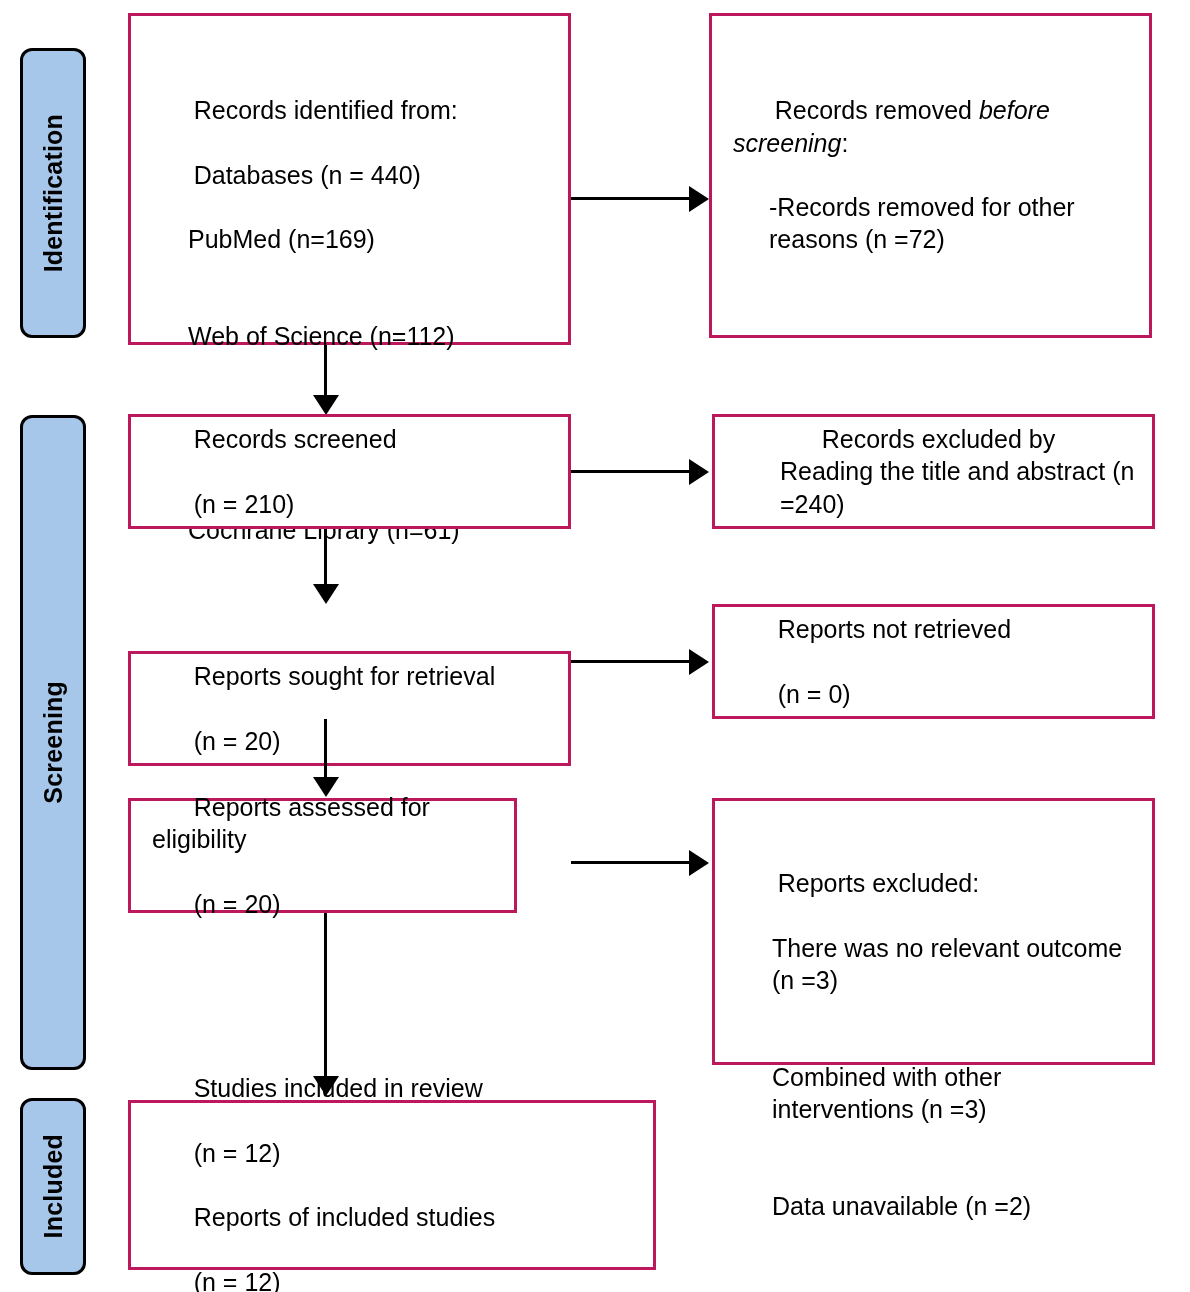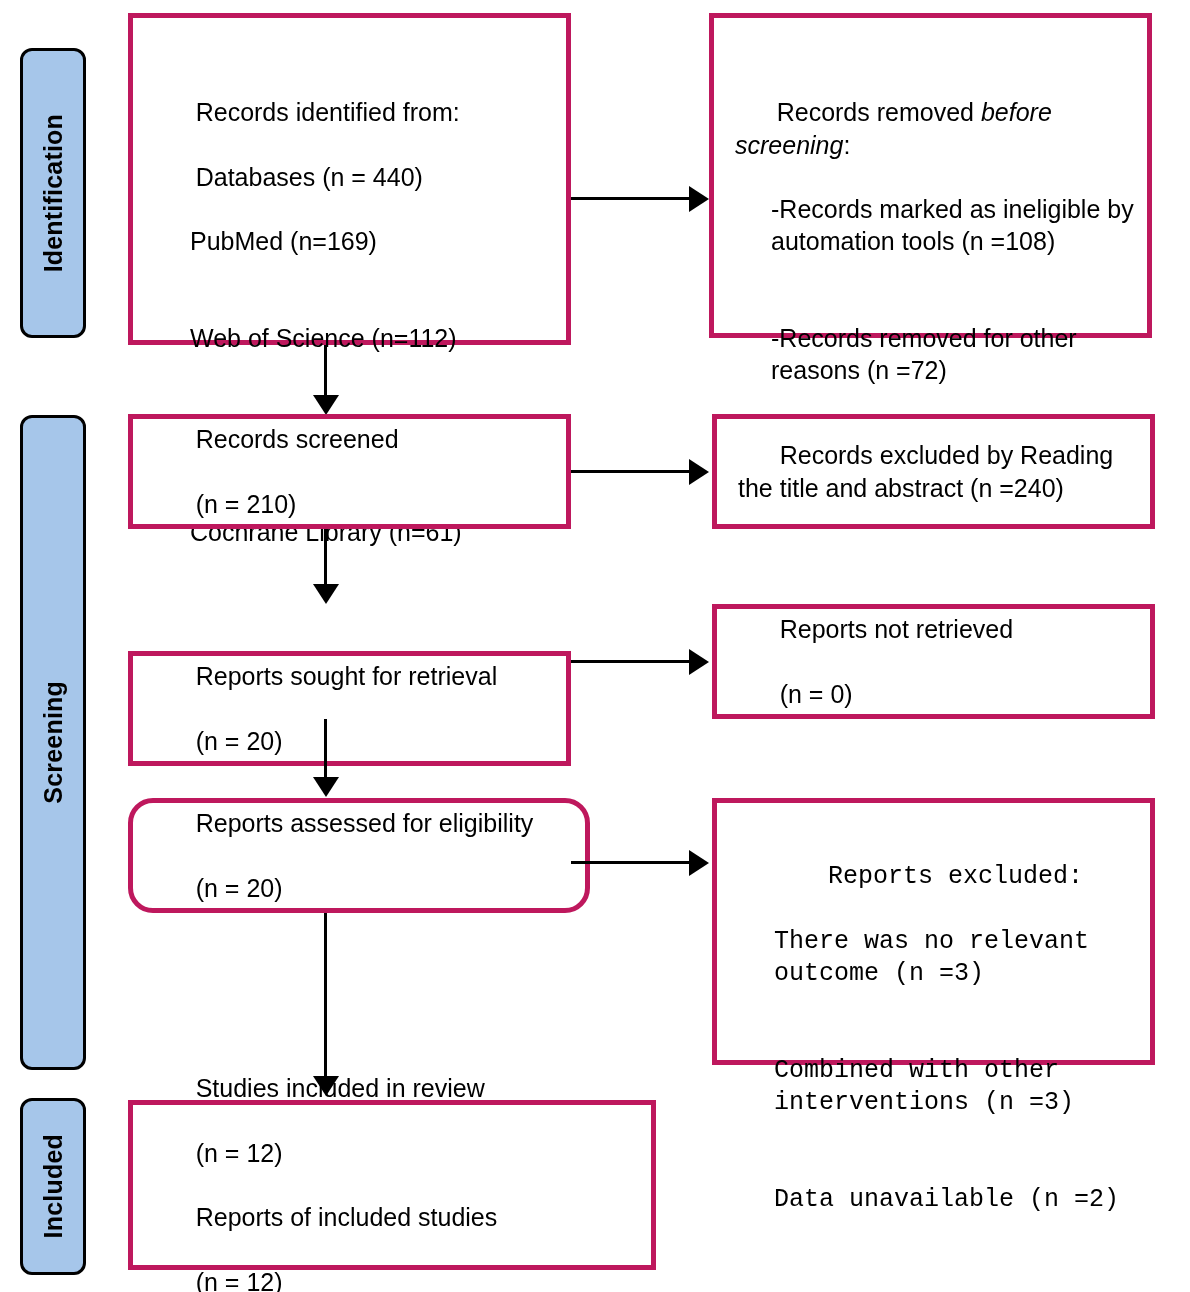--- a/index.html
+++ b/index.html
@@ -37,21 +37,21 @@
     letter-spacing: 0.2px;
     color: #000000;
     white-space: nowrap;
   }
 
   
   .flow-box {
     position: absolute;
     box-sizing: border-box;
     background: #ffffff;
-    border: 5px solid #be185d;
+    border: 3px solid #be185d;
     display: flex;
     align-items: center;
   }
   .flow-box .box-text {
     font-size: 25px;
     line-height: 1.29;
     color: #000000;
     padding: 0 10px 0 21px;
     white-space: pre-wrap;
   }
@@ -119,39 +119,38 @@
       <span class="indent">Cochrane Library (n=61)</span>
     </div>
   </div>
 
   <div class="conn-h" style="left:571px; top:197px; width:118px;"></div>
   <div class="arrow-right" style="left:689px; top:186px;"></div>
 
   <div class="flow-box box-align-top" style="left:709px; top:13px; width:443px; height:325px;">
     <div class="box-text">
       <span>Records removed </span><span class="italic">before screening</span><span>:</span>
-      <span class="indent">-Records marked as ineligible by automation tools (n =108)</span>
       <span class="indent">-Records removed for other reasons (n =72)</span>
     </div>
   </div>
 
   <div class="conn-v" style="left:324px; top:345px; width:3px; height:52px;"></div>
   <div class="arrow-down" style="left:313px; top:395px;"></div>
 
   <div class="flow-box" style="left:128px; top:414px; width:443px; height:115px;">
     <div class="box-text">
       <span>Records screened</span><br>
       <span>(n = 210)</span>
     </div>
   </div>
 
   <div class="conn-h" style="left:571px; top:470px; width:118px;"></div>
   <div class="arrow-right" style="left:689px; top:459px;"></div>
 
-  <div class="flow-box" style="left:712px; top:414px; width:443px; height:115px;">
+  <div class="flow-box" style="left:712px; top:414px; width:443px; height:115px;padding-left:44px;">
     <div class="box-text">
       <span>Records excluded by Reading the title and abstract (n =240)</span>
     </div>
   </div>
 
   <div class="conn-v" style="left:324px; top:529px; width:3px; height:57px;"></div>
   <div class="arrow-down" style="left:313px; top:584px;"></div>
 
   <div class="flow-box" style="left:128px; top:604px; width:443px; height:115px;margin-top:47px;">
     <div class="box-text">
@@ -166,32 +165,32 @@
   <div class="flow-box" style="left:712px; top:604px; width:443px; height:115px;align-items:center;">
     <div class="box-text">
       <span>Reports not retrieved</span><br>
       <span>(n = 0)</span>
     </div>
   </div>
 
   <div class="conn-v" style="left:324px; top:719px; width:3px; height:60px;"></div>
   <div class="arrow-down" style="left:313px; top:777px;"></div>
 
-  <div class="flow-box" style="left:128px; top:798px; width:462px; height:115px;border-radius:25px;">
+  <div class="flow-box" style="left:128px; top:798px; width:389px; height:115px;">
     <div class="box-text">
       <span>Reports assessed for eligibility</span><br>
       <span>(n = 20)</span>
     </div>
   </div>
 
   <div class="conn-h" style="left:571px; top:861px; width:118px;"></div>
   <div class="arrow-right" style="left:689px; top:850px;"></div>
 
   <div class="flow-box box-align-top" style="left:712px; top:798px; width:443px; height:267px;">
-    <div class="box-text" style="padding-top:26px;font-family:Liberation Mono, monospace;">
+    <div class="box-text" style="padding-top:34px;">
       <span>Reports excluded:</span>
       <span class="indent">There was no relevant outcome (n =3)</span>
       <span class="indent">Combined with other interventions (n =3)</span>
       <span class="indent">Data unavailable (n =2)</span>
     </div>
   </div>
 
   <div class="conn-v" style="left:324px; top:913px; width:3px; height:165px;"></div>
   <div class="arrow-down" style="left:313px; top:1076px;"></div>
 

